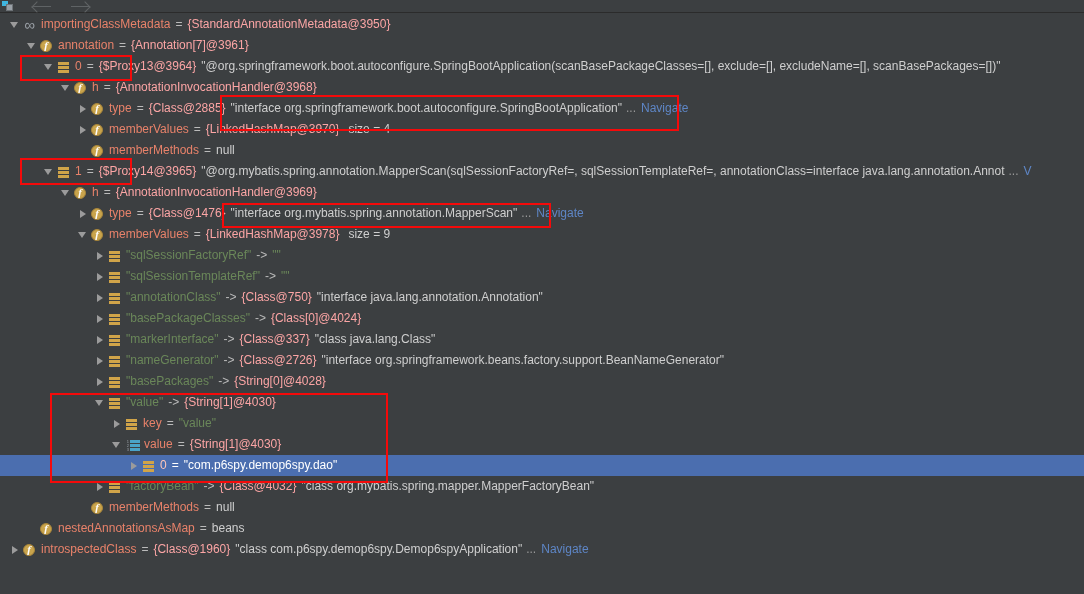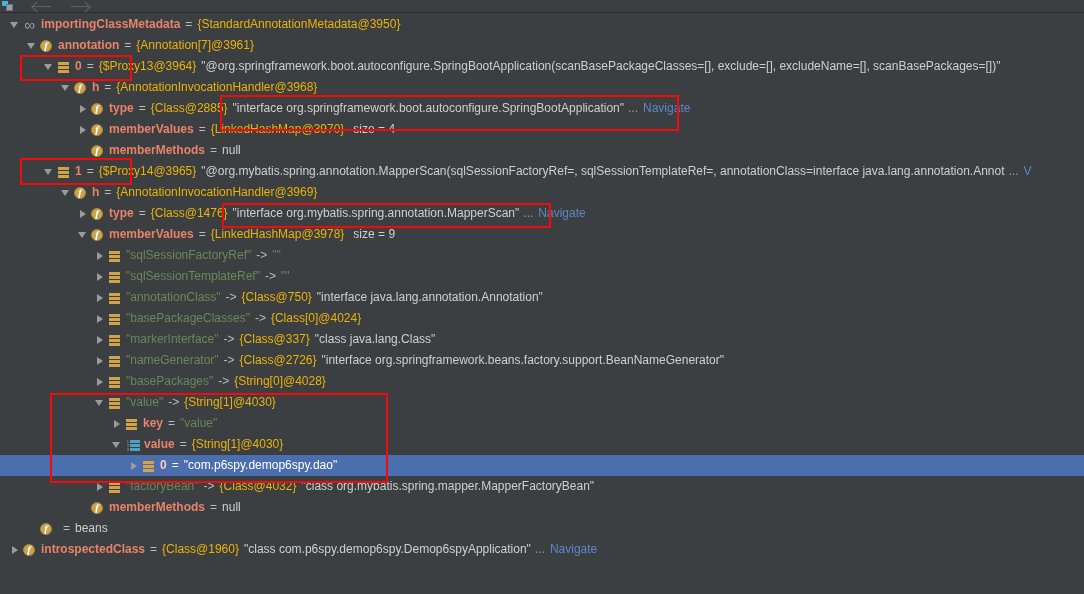--- a/index.html
+++ b/index.html
@@ -152,23 +152,23 @@
   .ic.array .n2 { top: 7px; }
   .ic.array .n3 { top: 11px; }
   .ic.array .b {
     position: absolute; left: 6px; width: 10px; height: 3px; background: #4aa3c7;
   }
   .ic.array .b1 { top: 3px; }
   .ic.array .b2 { top: 7px; }
   .ic.array .b3 { top: 11px; }
 
   .txt { flex: 0 0 auto; }
-  .name     { color: #e8826a; font-weight: bold; }
+  .name     { color: #e8826a; }
   .eq       { color: #bbbbbb; }
-  .ref      { color: #eab308; }
+  .ref      { color: #fca5a5; }
   .val      { color: #cfcfcf; }
   .str      { color: #6a8759; }
   .ellipsis { color: #9a9a9a; }
   .navigate { color: #5e86c6; }
   .sp       { display: inline-block; width: 4px; }
   .row.selected .val { color: #ffffff; }
   .row.selected .eq  { color: #ffffff; }
   .row.selected .name{ color: #ffc7ba; }
 
   
@@ -578,20 +578,21 @@
           <span class="txt eq">=</span>
           <span class="sp" style="width: 5px;"></span>
           <span class="txt val">null</span>
         </div>
       </div>
       <div class="row">
         <div class="row-inner">
           <span class="indent" style="width: 25px;"></span>
           <span class="tri none"></span>
           <span class="ic field"></span>
+          <span class="txt name">nestedAnnotationsAsMap</span>
           <span class="sp" style="width: 5px;"></span>
           <span class="txt eq">=</span>
           <span class="sp" style="width: 5px;"></span>
           <span class="txt val">beans</span>
         </div>
       </div>
       <div class="row">
         <div class="row-inner">
           <span class="indent" style="width: 8px;"></span>
           <span class="tri collapsed"></span>

